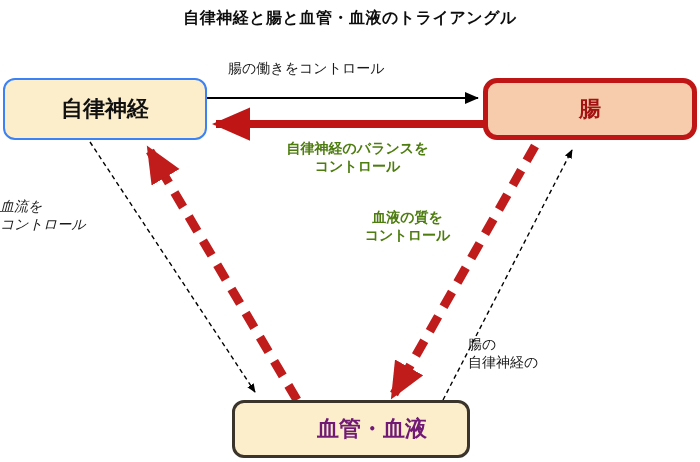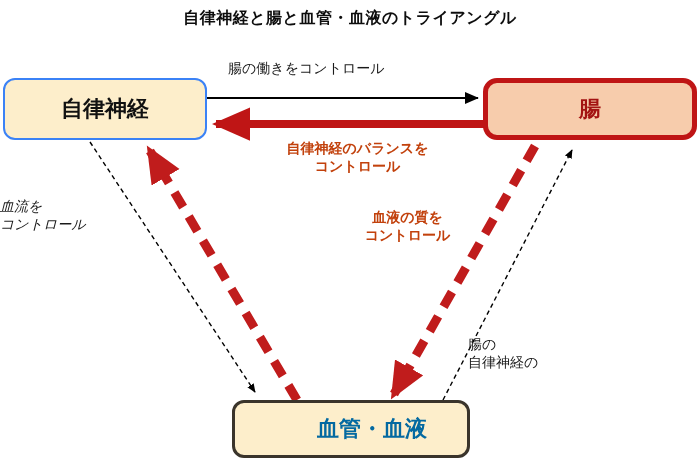--- a/index.html
+++ b/index.html
@@ -66,35 +66,35 @@
     border-radius: 14px;
   }
   .node-blood {
     left: 232px;
     top: 400px;
     width: 238px;
     height: 58px;
     background: #FDEECB;
     border: 3px solid #3A342B;
     font-size: 22px;
-    color: #0369a1;
+    color: #701a75;
     padding-left: 42px;
   }
   .edge-label {
     position: absolute;
     line-height: 1.28;
     white-space: pre-line;
   }
   .lbl-black {
     color: #1a1a1a;
     font-size: 14px;
     font-weight: normal;
   }
   .lbl-red {
-    color: #c2410c;
+    color: #4d7c0f;
     font-size: 14px;
     font-weight: bold;
   }
   .lbl-gut-control {
     left: 228px;
     top: 60px;
     width: 250px;
   }
   .lbl-ans-balance {
     left: 245px;

